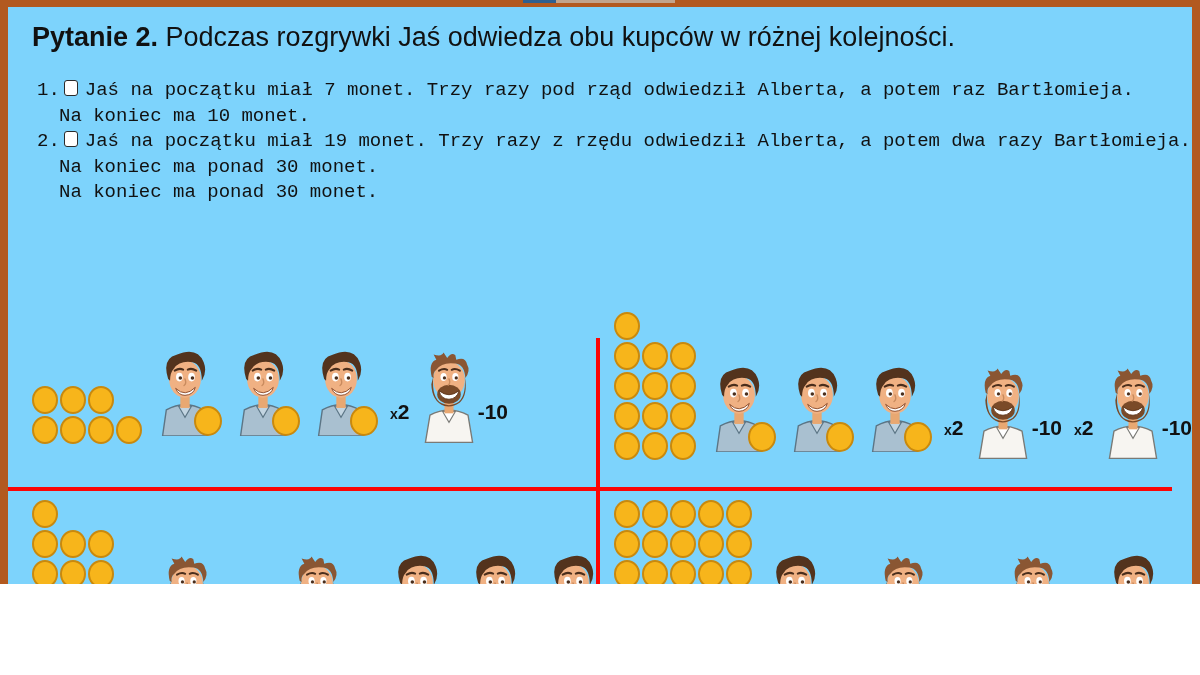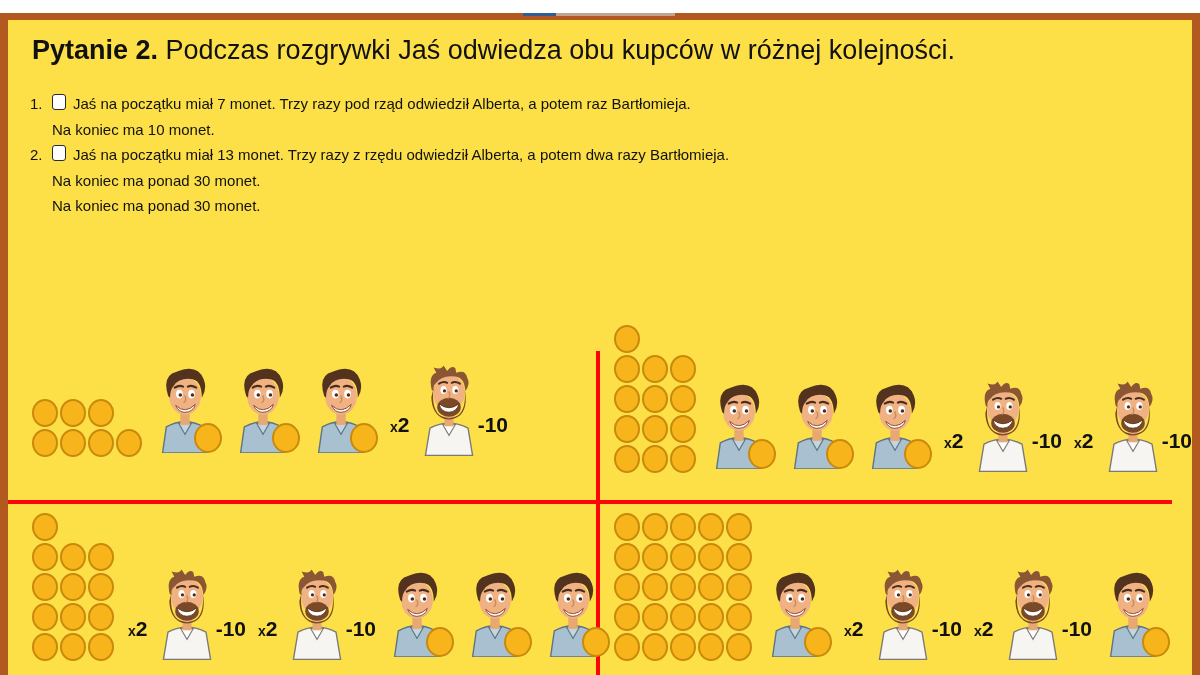--- a/index.html
+++ b/index.html
@@ -1,34 +1,34 @@
 <!DOCTYPE html>
 <html><head>
 <meta charset="utf-8">
 <style>
   html,body { margin:0; padding:0; background:#fff; }
   #slide {
-    position:relative; width:1200px; height:662px; background:#fde047;
-    font-family:"Liberation Sans", sans-serif; overflow:hidden;margin-top:13px;
+    position:relative; width:1200px; height:584px; background:#7dd3fc;
+    font-family:"Liberation Sans", sans-serif; overflow:hidden;
   }
   
   .frame { position:absolute; background:#b2591f; }
   .frame.top    { left:0; top:0; width:1200px; height:7px; }
   .frame.bottom { left:0; top:667px; width:1200px; height:8px; }
   .frame.left   { left:0; top:0; width:8px; height:675px; }
   .frame.right  { left:1192px; top:0; width:8px; height:675px; }
   .edge-blue { position:absolute; left:523px; top:0; width:33px; height:3px; background:#2f6090; z-index:5; }
   .edge-tan  { position:absolute; left:556px; top:0; width:119px; height:3px; background:#c2a48c; z-index:5; }
 
   
   .title { position:absolute; left:32px; top:22px; font-size:27px; color:#111; }
   .title b { font-weight:bold; }
 
   
-  .qlist { position:absolute; left:30px; top:78px; width:1140px; font-size:15px; line-height:25.5px; color:#111; }
+  .qlist { position:absolute; left:37px; top:78px; width:1140px; font-size:19px; line-height:25.5px; color:#111;font-family:Liberation Mono, monospace; }
   .item .l1 { white-space:nowrap; }
   .item .num { display:inline-block; min-width:18px; }
   .checkbox {
     display:inline-block; width:12px; height:14px; border:1.7px solid #2b2b2b;
     border-radius:3px; margin:0 7px 0 4px; vertical-align:-1px; background:#fff;
   }
   .item .l2 { padding-left:22px; }
 
   
   .divider { position:absolute; background:#fb0505; }
@@ -42,21 +42,21 @@
   .q-bl { left:32px;  top:500px; }
   .q-br { left:614px; top:500px; }
 
   .coins { display:flex; flex-direction:column; gap:2px; }
   .coin-row { display:flex; gap:2px; }
   .coin {
     display:inline-block; width:26px; height:28px; border-radius:50%;
     background:#f7b51b; border:2.5px solid #c9890d; box-sizing:border-box; flex:none;
   }
 
-  .figures { display:flex; align-items:center; gap:12px; }
+  .figures { display:flex; align-items:flex-start; gap:12px; }
   .fig { position:relative; flex:none; }
   .fig svg { display:block; }
   .albert-coin {
     position:absolute; right:-8px; bottom:0; width:28px; height:30px; border-radius:50%;
     background:#f7b51b; border:2.5px solid #c9890d; box-sizing:border-box;
   }
   .albert-unit { margin-right:8px; }
   .bartek-unit { padding:0 30px; }
   .blabel {
     position:absolute; font-weight:bold; color:#111; white-space:nowrap;
@@ -79,21 +79,21 @@
   <div class="edge-tan"></div>
 
   <div class="title"><b>Pytanie 2.</b><span> Podczas rozgrywki Jaś odwiedza obu kupców w różnej kolejności.</span></div>
 
   <div class="qlist">
     <div class="item">
       <div class="l1"><span class="num">1.</span><span class="checkbox"></span><span>Jaś na początku miał 7 monet. Trzy razy pod rząd odwiedził Alberta, a potem raz Bartłomieja.</span></div>
       <div class="l2">Na koniec ma 10 monet.</div>
     </div>
     <div class="item">
-      <div class="l1"><span class="num">2.</span><span class="checkbox"></span><span>Jaś na początku miał 13 monet. Trzy razy z rzędu odwiedził Alberta, a potem dwa razy Bartłomieja.</span></div>
+      <div class="l1"><span class="num">2.</span><span class="checkbox"></span><span>Jaś na początku miał 19 monet. Trzy razy z rzędu odwiedził Alberta, a potem dwa razy Bartłomieja.</span></div>
       <div class="l2">Na koniec ma ponad 30 monet.</div>
     </div>
     <div class="item">
       <div class="l2">Na koniec ma ponad 30 monet.</div>
     </div>
     <div class="item">
     </div>
   </div>
 
   <div class="divider h"></div>

